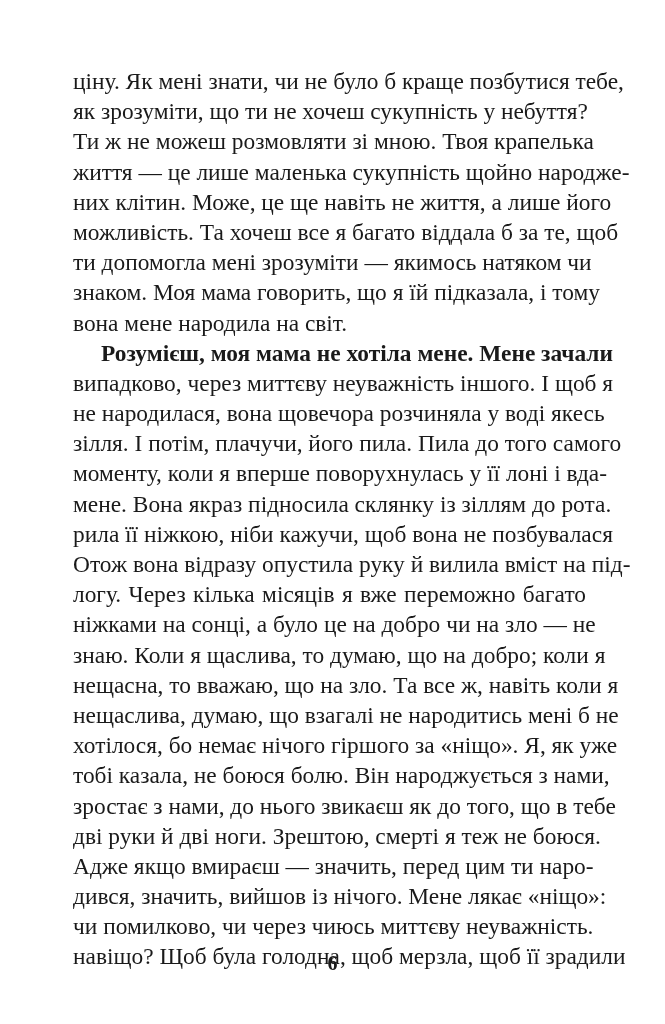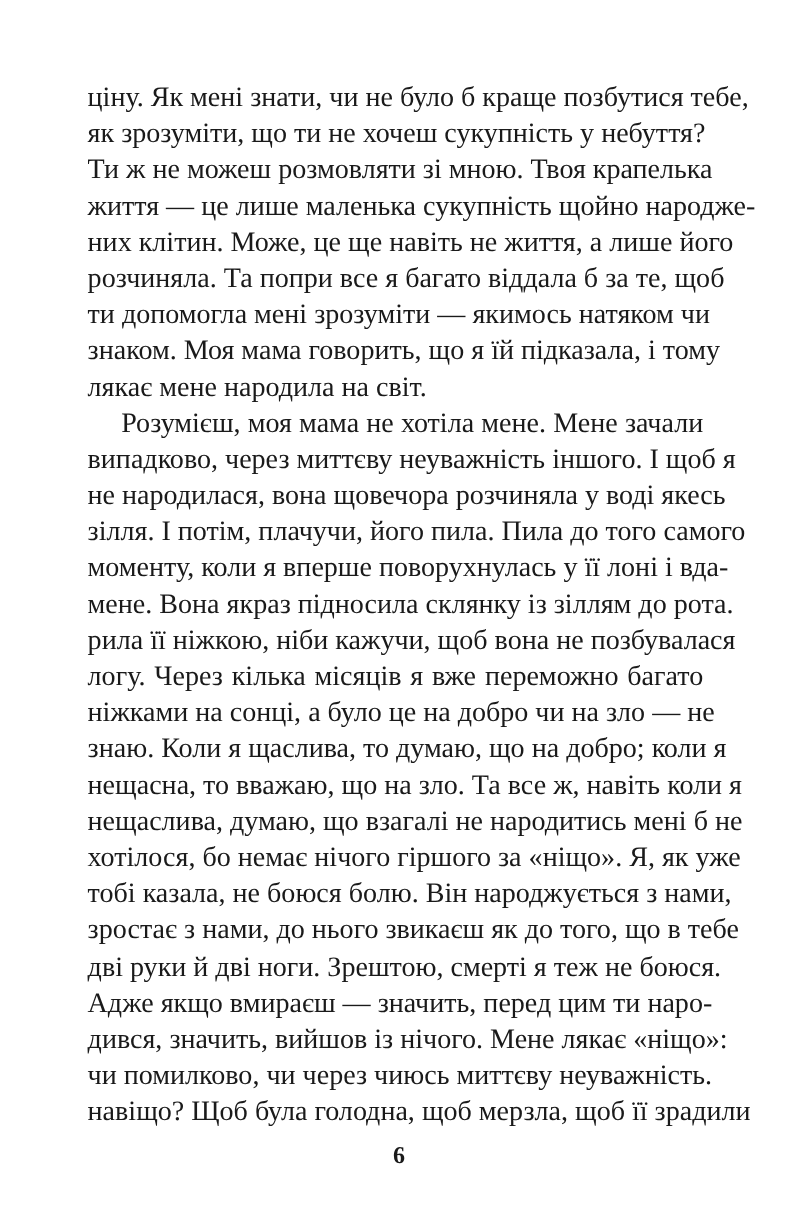--- a/index.html
+++ b/index.html
@@ -37,20 +37,21 @@
       text-align: justify;
       text-align-last: justify;
       height: 30.2px;
       overflow: visible;
     }
     .line.last {
       text-align-last: left;
     }
     .line.indent {
       padding-left: 28px;
+      font-weight: bold;
     }
     .page-number {
       position: absolute;
       left: 0;
       width: 665px;
       top: 952px;
       text-align: center;
       font-family: "Liberation Serif", "DejaVu Serif", serif;
       font-weight: bold;
       font-size: 20px;
@@ -61,32 +62,33 @@
 <body>
 
 <div class="page">
   <div class="text-block">
 
     <span class="line">ціну. Як мені знати, чи не було б краще позбутися тебе,</span>
     <span class="line">як зрозуміти, що ти не хочеш сукупність у небуття?</span>
     <span class="line">Ти ж не можеш розмовляти зі мною. Твоя крапелька</span>
     <span class="line">життя — це лише маленька сукупність щойно народже-</span>
     <span class="line">них клітин. Може, це ще навіть не життя, а лише його</span>
-    <span class="line">розчиняла. Та попри все я багато віддала б за те, щоб</span>
+    <span class="line">можливість. Та хочеш все я багато віддала б за те, щоб</span>
     <span class="line">ти допомогла мені зрозуміти — якимось натяком чи</span>
     <span class="line">знаком. Моя мама говорить, що я їй підказала, і тому</span>
-    <span class="line last">лякає мене народила на світ.</span>
+    <span class="line last">вона мене народила на світ.</span>
 
     <span class="line indent">Розумієш, моя мама не хотіла мене. Мене зачали</span>
     <span class="line">випадково, через миттєву неуважність іншого. І щоб я</span>
     <span class="line">не народилася, вона щовечора розчиняла у воді якесь</span>
     <span class="line">зілля. І потім, плачучи, його пила. Пила до того самого</span>
     <span class="line">моменту, коли я вперше поворухнулась у її лоні і вда-</span>
     <span class="line">мене. Вона якраз підносила склянку із зіллям до рота.</span>
     <span class="line">рила її ніжкою, ніби кажучи, щоб вона не позбувалася</span>
+    <span class="line">Отож вона відразу опустила руку й вилила вміст на під-</span>
     <span class="line">логу. Через кілька місяців я вже переможно багато</span>
     <span class="line">ніжками на сонці, а було це на добро чи на зло — не</span>
     <span class="line">знаю. Коли я щаслива, то думаю, що на добро; коли я</span>
     <span class="line">нещасна, то вважаю, що на зло. Та все ж, навіть коли я</span>
     <span class="line">нещаслива, думаю, що взагалі не народитись мені б не</span>
     <span class="line">хотілося, бо немає нічого гіршого за «ніщо». Я, як уже</span>
     <span class="line">тобі казала, не боюся болю. Він народжується з нами,</span>
     <span class="line">зростає з нами, до нього звикаєш як до того, що в тебе</span>
     <span class="line">дві руки й дві ноги. Зрештою, смерті я теж не боюся.</span>
     <span class="line">Адже якщо вмираєш — значить, перед цим ти наро-</span>

